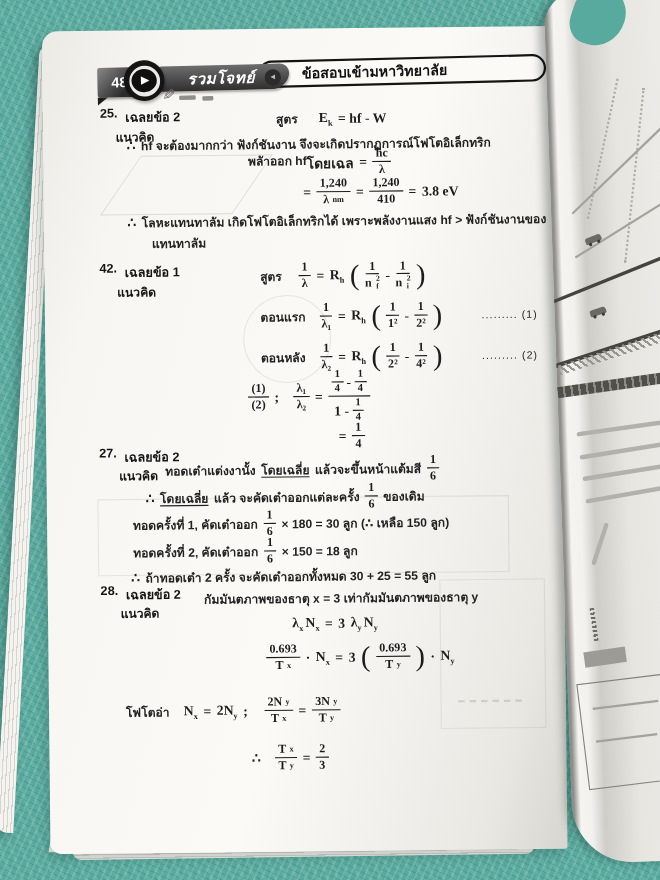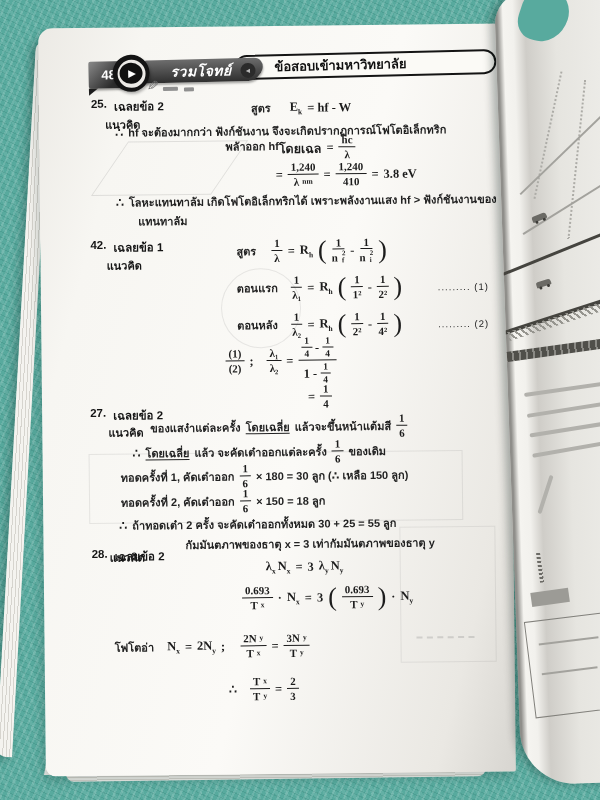--- a/index.html
+++ b/index.html
@@ -305,21 +305,21 @@
     </span>
   </div>
 
   <div class="phead" style="left:48px;top:379px">
     <span>27.</span>
     <span>เฉลยข้อ 2</span>
   </div>
   <div class="concept" style="left:66px;top:396px">แนวคิด</div>
 
   <div class="line" style="left:108px;top:388px;height:26px">
-    <span class="thai">ของแสง๋าแต่ละครั้ง</span>
+    <span class="thai">ทอดเต๋าแต่งงานั้ง</span>
     <span class="thai u">โดยเฉลี่ย</span>
     <span class="thai">แล้วจะขึ้นหน้าแต้มสี</span>
     <span class="frac">
       <span class="fn">1</span>
       <span class="fd">6</span>
     </span>
   </div>
 
   <div class="line" style="left:90px;top:413px;height:26px">
     <span class="math">∴</span>
@@ -348,21 +348,21 @@
       <span class="fd">6</span>
     </span>
     <span class="thai">× 150   =   18 ลูก</span>
   </div>
 
   <div class="line" style="left:76px;top:489px">
     <span class="math">∴</span>
     <span class="thai">ถ้าทอดเต๋า 2 ครั้ง จะคัดเต๋าออกทั้งหมด  30 + 25   =   55 ลูก</span>
   </div>
 
-  <div class="phead" style="left:48px;top:520px">
+  <div class="phead" style="left:48px;top:504px">
     <span>28.</span>
     <span>เฉลยข้อ 2</span>
   </div>
   <div class="concept" style="left:66px;top:521px">แนวคิด</div>
 
   <div class="line" style="left:142px;top:509px">
     <span class="thai">กัมมันตภาพของธาตุ x   =   3 เท่ากัมมันตภาพของธาตุ y</span>
   </div>
 
   <div class="line" style="left:222px;top:530px;height:22px">

